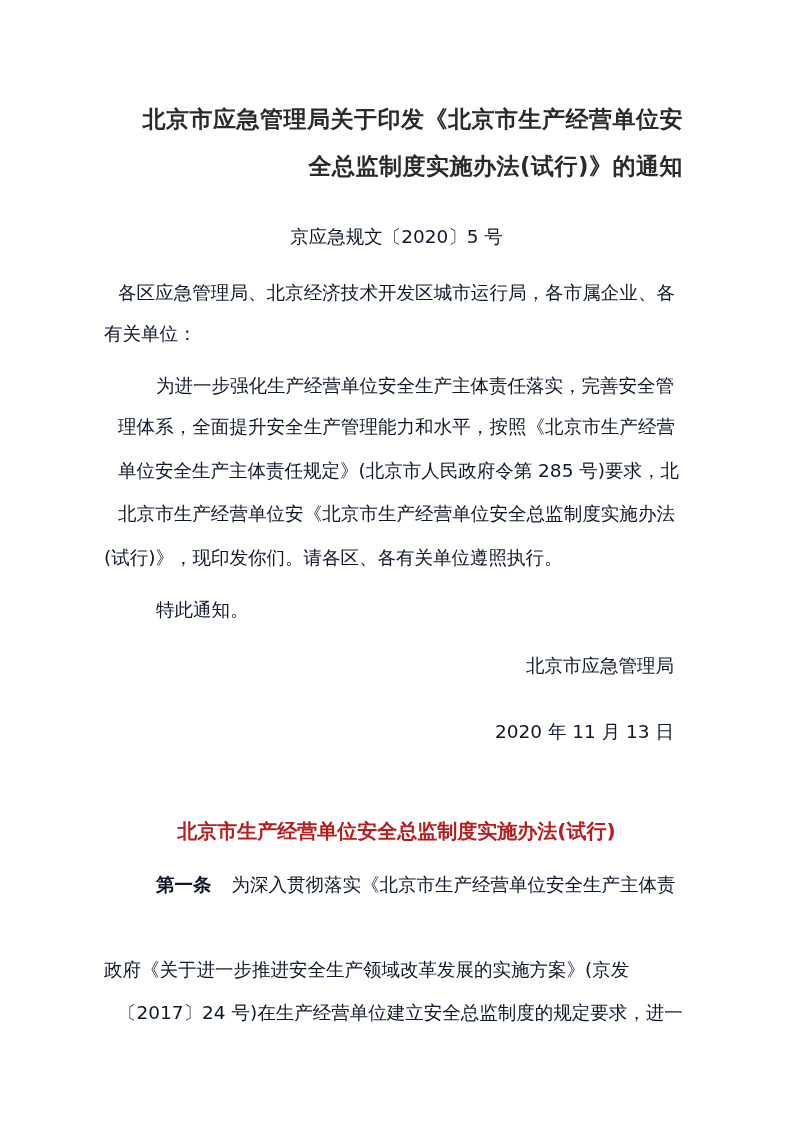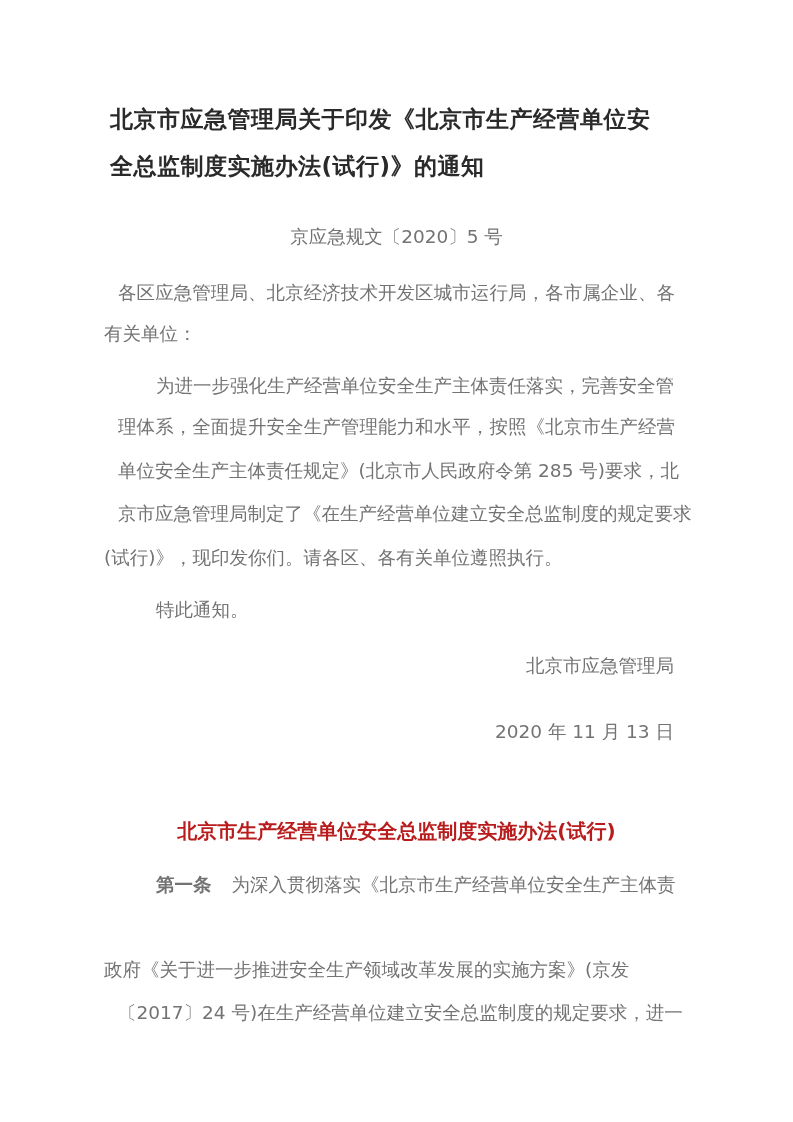--- a/index.html
+++ b/index.html
@@ -17,32 +17,32 @@
     }
     .page {
       position: absolute;
       left: 0; top: 0;
       width: 793px; height: 1122px;
     }
     .title {
       position: absolute;
       left: 110px;
       width: 573px;
-      text-align: left;
+      text-align: right;
       font-weight: bold;
       font-size: 23px;
       letter-spacing: 0.5px;
       color: #2a2a2a;
       white-space: nowrap;
     }
     .line {
       position: absolute;
       font-size: 18.5px;
       white-space: nowrap;
-      color: #737373;
+      color: #0f172a;
       line-height: 24px;
     }
     .left { left: 104px; }
     .indent { left: 156px; }
     .center { left: 110px; width: 573px; text-align: center; }
     .right { right: 119px; text-align: right; }
     .justify {
       left: 118px;
       width: 557px;
       text-align: justify;
@@ -69,21 +69,21 @@
   <div class="title" style="top:151px;">全总监制度实施办法(试行)》的通知</div>
 
   <div class="line center" style="top:225px;">京应急规文〔2020〕5 号</div>
 
   <div class="line justify" style="top:281px;">各区应急管理局、北京经济技术开发区城市运行局，各市属企业、各</div>
   <div class="line left" style="top:322px;">有关单位：</div>
 
   <div class="line indent" style="top:374px;">为进一步强化生产经营单位安全生产主体责任落实，完善安全管</div>
   <div class="line justify" style="top:415px;">理体系，全面提升安全生产管理能力和水平，按照《北京市生产经营</div>
   <div class="line justify" style="top:459px;">单位安全生产主体责任规定》(北京市人民政府令第 285 号)要求，北</div>
-  <div class="line justify" style="top:502px;">京市应急管理局制定了《在生产经营单位建立安全总监制度的规定要求</div>
+  <div class="line justify" style="top:502px;">北京市生产经营单位安《北京市生产经营单位安全总监制度实施办法</div>
   <div class="line left" style="top:546px;">(试行)》，现印发你们。请各区、各有关单位遵照执行。</div>
 
   <div class="line indent" style="top:598px;">特此通知。</div>
 
   <div class="line right" style="top:654px;">北京市应急管理局</div>
   <div class="line right" style="top:708px;margin-top:12px;">2020 年 11 月 13 日</div>
 
   <div class="subtitle" style="top:818px;">北京市生产经营单位安全总监制度实施办法(试行)</div>
 
   <div class="line indent" style="top:873px;">

